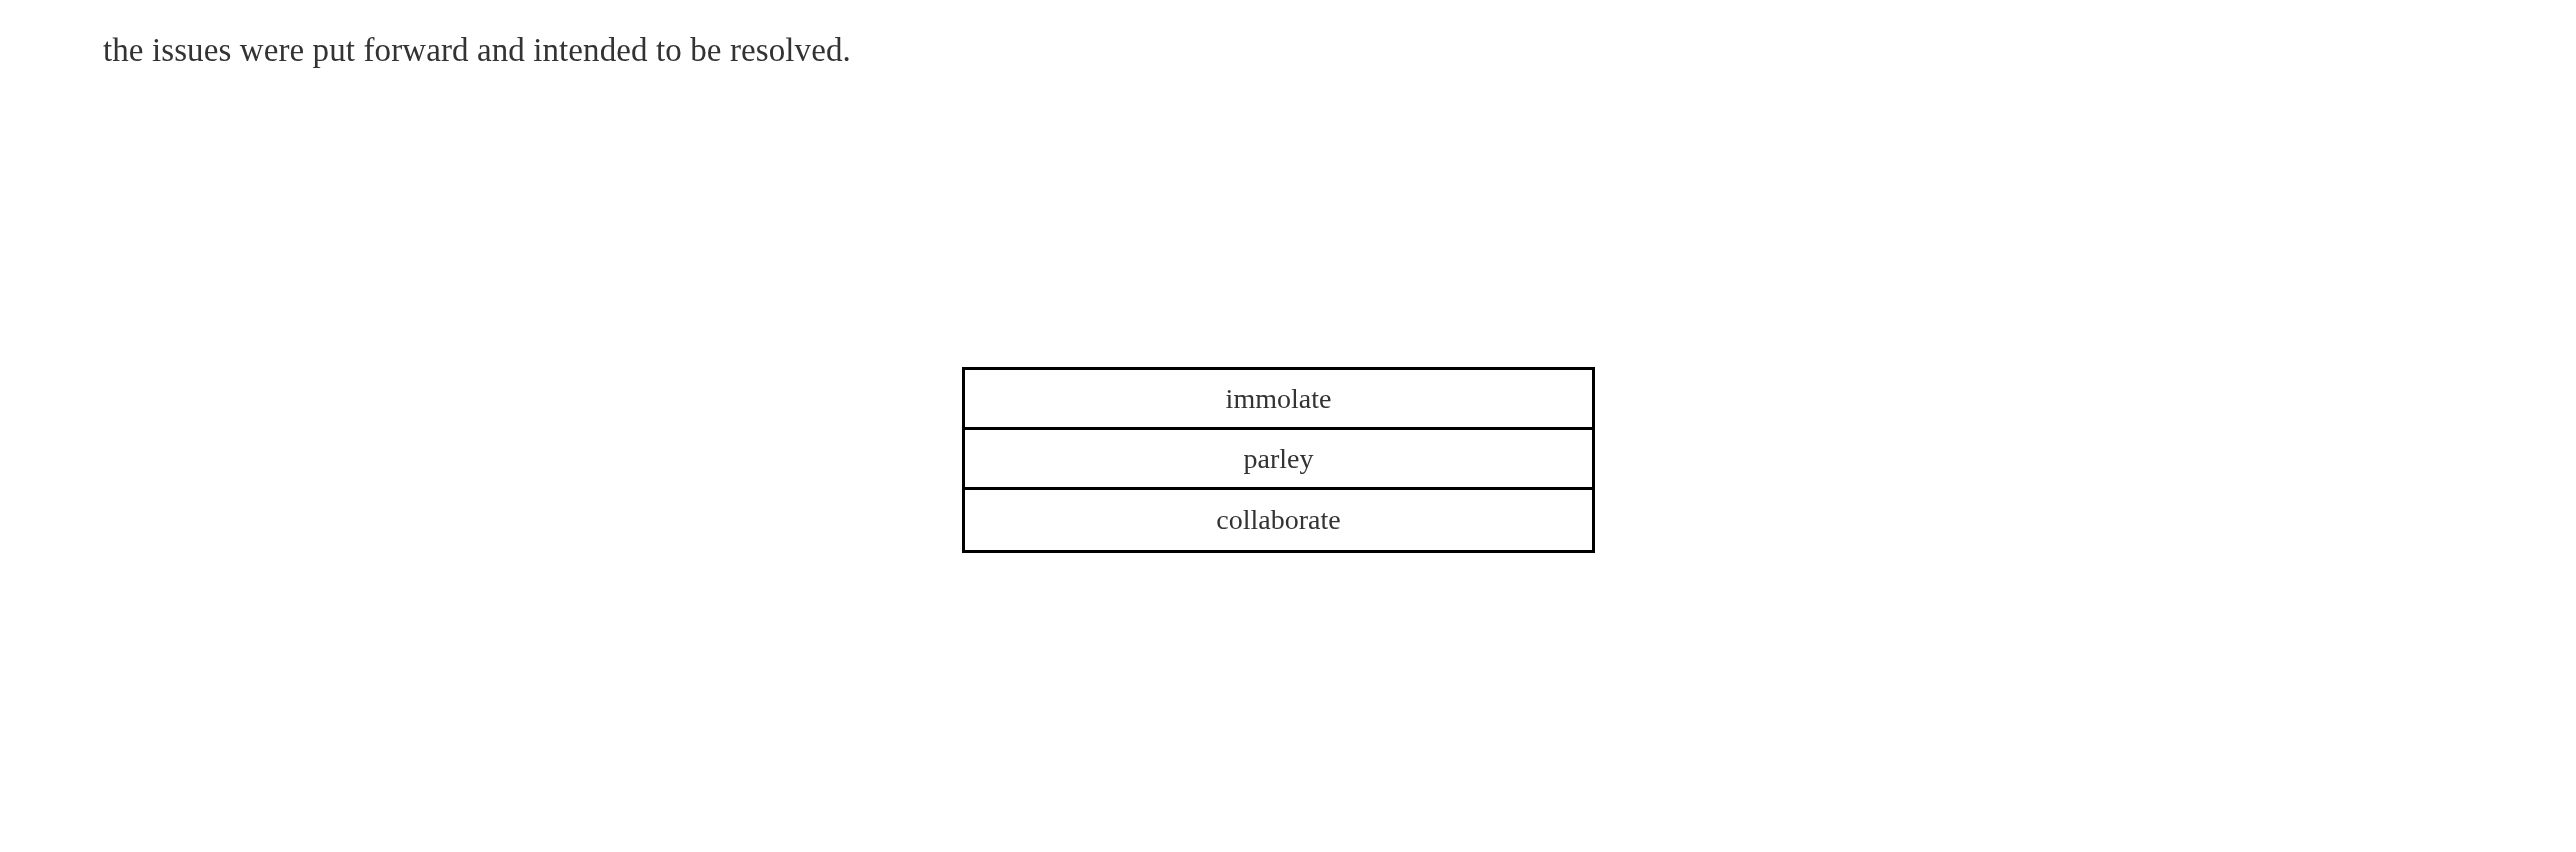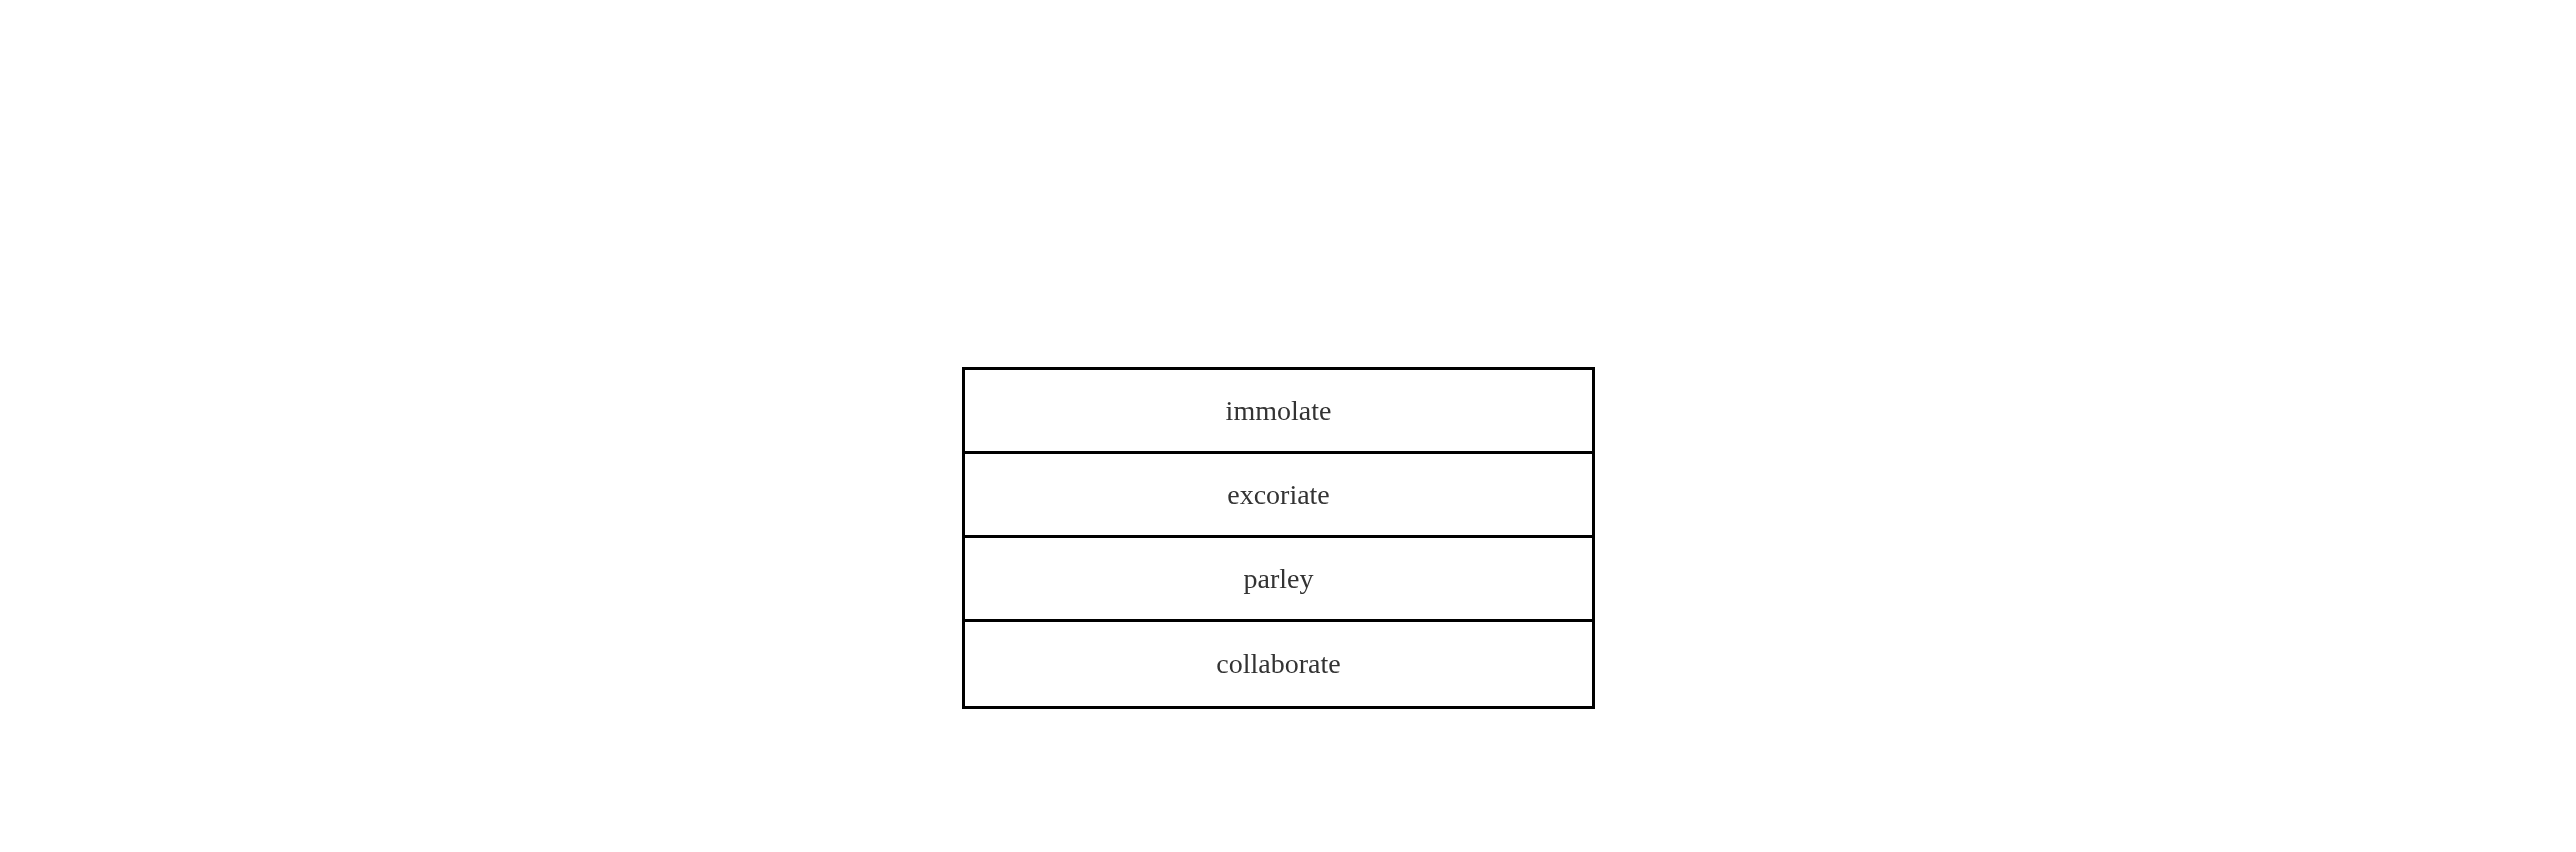--- a/index.html
+++ b/index.html
@@ -45,21 +45,21 @@
     position: absolute;
     left: 962px;
     top: 367px;
     width: 633px;
     border: 3.3px solid #000000;
     box-sizing: border-box;
     background: #ffffff;
   }
 
   .option-row {
-    height: 84px;
+    height: 60px;
     box-sizing: border-box;
     border-bottom: 3.3px solid #000000;
     display: flex;
     align-items: center;
     justify-content: center;
     background: #ffffff;
   }
 
   .option-row:last-child {
     border-bottom: none;
@@ -70,28 +70,26 @@
     font-size: 28px;
     color: #333333;
     line-height: 1;
     user-select: none;
   }
 </style>
 </head>
 <body>
 
 <div id="question-stem">
+  <span class="stem-line">the issues were put forward and intended to be resolved.</span>
 </div>
 
 <div id="answer-options">
   <div class="option-row">
     <span class="option-label">immolate</span>
-  </div>
-  <div class="option-row">
-    <span class="option-label">excoriate</span>
   </div>
   <div class="option-row">
     <span class="option-label">parley</span>
   </div>
   <div class="option-row">
     <span class="option-label">collaborate</span>
   </div>
 </div>
 
 

